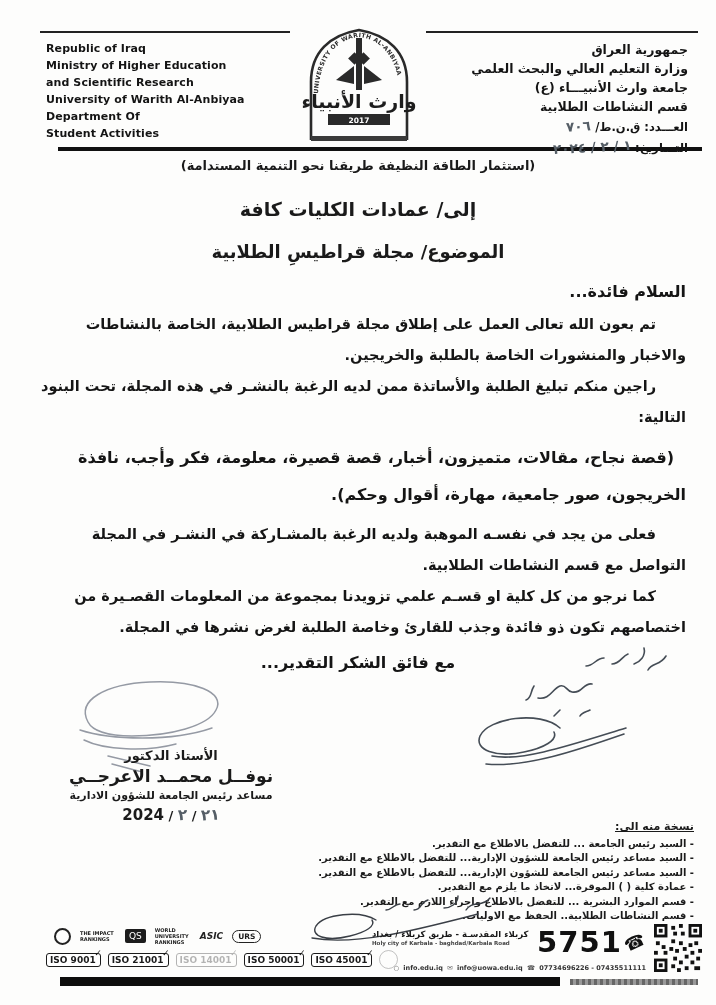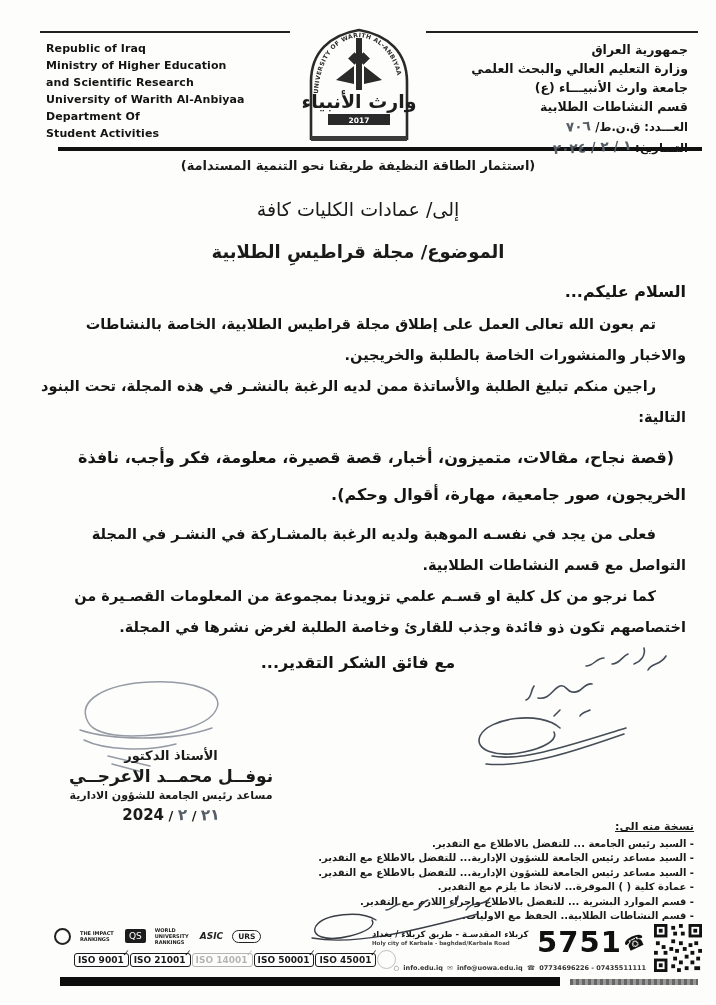--- a/index.html
+++ b/index.html
@@ -15,21 +15,21 @@
            line-height:17px;color:#141414;letter-spacing:.1px;}
   .ar-head{position:absolute;top:40px;right:28px;width:250px;direction:rtl;text-align:right;
            font-size:12.5px;font-weight:bold;line-height:19px;color:#141414;}
   .ar-head .numline{font-size:11.5px;margin-top:1px;}
   .hand{color:#555e66;display:inline-block;transform:rotate(-3deg);font-size:118%;}
   .logo-wrap{position:absolute;top:22px;left:296px;width:126px;height:124px;}
   
   .slogan{position:absolute;top:158px;left:0;right:0;text-align:center;direction:rtl;
           font-size:13px;font-weight:bold;}
   .to-line{position:absolute;top:198px;left:0;right:0;text-align:center;direction:rtl;
-           font-size:19px;font-weight:normal;}
+           font-size:19px;font-weight:bold;}
   .subject-line{position:absolute;top:241px;left:0;right:0;text-align:center;direction:rtl;
            font-size:18px;font-weight:bold;}
   
   .body-flow{position:absolute;top:276px;left:30px;right:30px;direction:rtl;text-align:right;
              font-size:14.5px;font-weight:600;line-height:31px;color:#151515;}
   .greeting{font-size:16px;font-weight:bold;margin-bottom:2px;}
   .para{text-indent:30px;margin:0;}
   .items-line{font-size:16px;font-weight:800;line-height:37px;text-indent:12px;margin:6px 0;}
   .closing{text-align:center;font-size:16px;font-weight:800;margin-top:4px;}
   
@@ -47,21 +47,21 @@
   .cc-head{font-size:11px;text-decoration:underline;margin-bottom:2px;}
   .cc-scrawl{position:absolute;top:886px;left:268px;}
   
   .footer{position:absolute;top:924px;left:40px;right:14px;height:70px;}
   .rankings{position:absolute;top:3px;left:14px;display:flex;align-items:center;gap:9px;}
   .rk-txt{font-size:5px;font-weight:bold;text-transform:uppercase;width:36px;line-height:6px;color:#222;}
   .rk-globe{width:13px;height:13px;border:2px solid #222;border-radius:50%;display:inline-block;}
   .rk-qs{background:#1c1c1c;color:#fff;font-size:9px;font-weight:normal;padding:2px 4px;border-radius:2px;}
   .rk-asic{font-size:9px;font-weight:bold;font-style:italic;color:#222;}
   .rk-urs{border:1.5px solid #222;border-radius:10px;font-size:7.5px;font-weight:bold;padding:1px 5px;}
-  .iso-row{position:absolute;top:26px;left:6px;display:flex;align-items:center;gap:1px;margin-left:28px;}
+  .iso-row{position:absolute;top:26px;left:6px;display:flex;align-items:center;gap:7px;}
   .iso-badge{position:relative;border:1.6px solid #1b1b1b;border-radius:3px;font-size:9px;
              font-weight:800;padding:1px 4px 1px 3px;color:#1b1b1b;background:#fff;}
   .iso-badge .chk{position:absolute;top:-6px;right:-2px;font-size:9px;}
   .iso-badge.faint{opacity:.32;border-width:1px;}
   .iso-stamp{width:17px;height:17px;border:1.5px solid #999;border-radius:50%;opacity:.6;}
   .qr{position:absolute;top:0;right:0;}
   .hotline{position:absolute;top:1px;right:56px;font-size:29px;font-weight:800;color:#111;
            letter-spacing:1px;display:flex;align-items:center;gap:2px;}
   .hotline .ph{font-size:17px;transform:rotate(-25deg);}
   .addr{position:absolute;top:5px;right:140px;width:190px;direction:rtl;text-align:left;}
@@ -126,21 +126,21 @@
       <span class="hand">١ / ٢ / ٢٠٢٤</span>
     </div>
   </div>
 
   <div class="slogan">(استثمار الطاقة النظيفة طريقنا نحو التنمية المستدامة)</div>
 
   <div class="to-line">إلى/ عمادات الكليات كافة</div>
   <div class="subject-line">الموضوع/ مجلة قراطيسِ الطلابية</div>
 
   <div class="body-flow">
-    <div class="greeting">السلام عليكم...</div>
+    <div class="greeting">السلام فائدة...</div>
     <p class="para">تم بعون الله تعالى العمل على إطلاق مجلة قراطيس الطلابية، الخاصة بالنشاطات والاخبار والمنشورات الخاصة بالطلبة والخريجين.</p>
     <p class="para">راجين منكم تبليغ الطلبة والأساتذة ممن لديه الرغبة بالنشـر في هذه المجلة، تحت البنود التالية:</p>
     <p class="items-line">(قصة نجاح، مقالات، متميزون، أخبار، قصة قصيرة، معلومة، فكر وأجب، نافذة الخريجون، صور جامعية، مهارة، أقوال وحكم).</p>
     <p class="para">فعلى من يجد في نفسـه الموهبة ولديه الرغبة بالمشـاركة في النشـر في المجلة التواصل مع قسم النشاطات الطلابية.</p>
     <p class="para">كما نرجو من كل كلية او قسـم علمي تزويدنا بمجموعة من المعلومات القصـيرة من اختصاصهم تكون ذو فائدة وجذب للقارئ وخاصة الطلبة لغرض نشرها في المجلة.</p>
     <div class="closing">مع فائق الشكر التقدير...</div>
   </div>
 
   <div class="note-scrawl">
     <svg width="250" height="145" viewBox="0 0 250 145" xmlns="http://www.w3.org/2000/svg" fill="none" stroke="#454d56" stroke-width="1.6" stroke-linecap="round">

